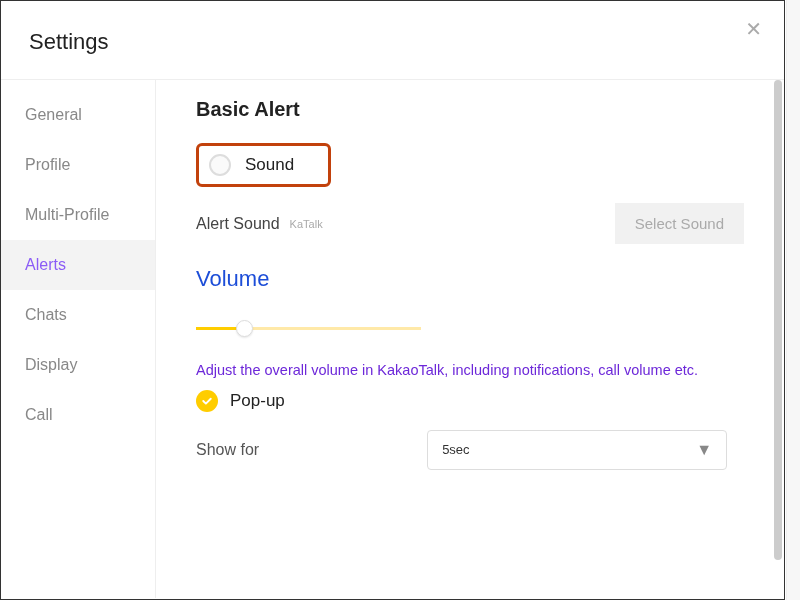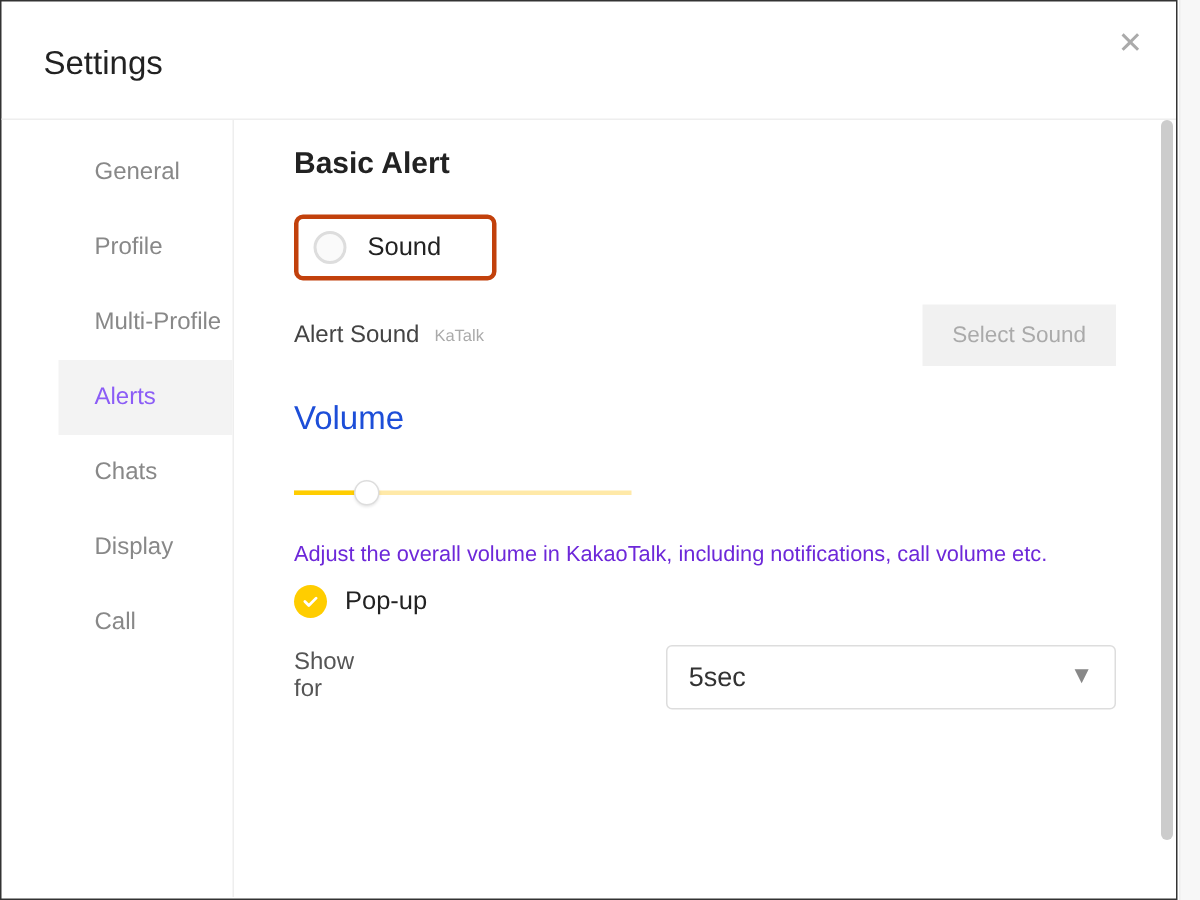--- a/index.html
+++ b/index.html
@@ -3,21 +3,21 @@
   <meta charset="utf-8">
   <style>
     * { box-sizing: border-box; margin: 0; padding: 0; font-family: -apple-system, BlinkMacSystemFont, "Segoe UI", Arial, sans-serif; }
     body { background: #fff; width: 800px; height: 600px; position: relative; overflow: hidden; }
     .window { border: 1px solid #333; width: 785px; height: 600px; position: relative; background: #fff; }
     .close-btn { position: absolute; top: 18px; right: 22px; font-size: 20px; color: #aaa; cursor: pointer; line-height: 1; }
     .header { padding: 28px 0 24px 28px; }
     .header-title { font-size: 22px; color: #222; font-weight: 400; }
     .divider { border-top: 1px solid #eee; width: 100%; }
     .content { display: flex; height: calc(100% - 80px); }
-    .sidebar { width: 155px; border-right: 1px solid #eee; padding-top: 10px; padding-left: 38px; }
+    .sidebar { width: 155px; border-right: 1px solid #eee; padding-top: 10px; }
     .sidebar-item { padding: 16px 0 16px 24px; font-size: 16px; color: #888; cursor: pointer; }
     .sidebar-item.active { background: #f3f3f3; color: #8b5cf6; font-weight: 400; }
     .main { flex: 1; padding: 18px 40px 0 40px; position: relative; overflow: hidden; }
     .scrollbar { position: absolute; right: 2px; top: 0; width: 8px; height: 480px; background: #ccc; border-radius: 4px; }
     .section-title { font-size: 20px; color: #222; margin-bottom: 22px; font-weight: 700; }
     .highlight-box { border: 3px solid #c2410c; border-radius: 6px; padding: 8px 34px 8px 10px; display: inline-flex; align-items: center; margin-bottom: 16px; }
     .toggle-off { width: 22px; height: 22px; border: 2px solid #ddd; border-radius: 50%; background: #fafafa; margin-right: 14px; }
     .toggle-on { width: 22px; height: 22px; border-radius: 50%; background: #ffcd00; display: flex; align-items: center; justify-content: center; margin-right: 12px; }
     .toggle-on svg { width: 12px; height: 12px; }
     .opt-label { font-size: 17px; color: #222; }
@@ -25,24 +25,24 @@
     .row-label { font-size: 16px; color: #444; }
     .row-value { font-size: 11px; color: #aaa; margin-left: 10px; }
     .select-sound-btn { margin-left: auto; background: #f1f1f1; color: #aaa; padding: 12px 20px; font-size: 15px; border: none; cursor: pointer; }
     .volume-title { font-size: 22px; color: #1d4ed8; margin-top: 10px; margin-bottom: 28px; font-weight: 400; }
     .slider { position: relative; width: 225px; height: 16px; margin-bottom: 24px; }
     .slider-track-bg { position: absolute; top: 7px; left: 0; width: 100%; height: 3px; background: #ffe9a8; }
     .slider-track-fill { position: absolute; top: 7px; left: 0; width: 48px; height: 3px; background: #ffcd00; }
     .slider-thumb { position: absolute; top: 0; left: 40px; width: 17px; height: 17px; border-radius: 50%; background: #fff; border: 1px solid #ddd; box-shadow: 0 1px 2px rgba(0,0,0,0.1); }
     .desc { font-size: 14.5px; color: #6d28d9; line-height: 1.5; margin-bottom: 8px; max-width: 530px; }
     .popup-row { display: flex; align-items: center; margin-bottom: 18px; }
-    .show-for-row { display: flex; align-items: center; gap: 17px; }
+    .show-for-row { display: flex; align-items: center; }
     .show-for-label { font-size: 16px; color: #555; }
     .dropdown { margin-left: 168px; display: flex; align-items: center; justify-content: space-between; border: 1px solid #ddd; border-radius: 4px; padding: 10px 14px; width: 300px; cursor: pointer; }
-    .dropdown-value { font-size: 18px; color: #333; }
+    .dropdown-value { font-size: 13px; color: #333; }
     .dropdown-arrow { color: #888; }
     .outer-scrollbar { position: absolute; right: 0; top: 0; width: 14px; height: 600px; background: #f7f7f7; border-left: 1px solid #eee; }
   </style>
 </head>
 <body>
 
 <div class="window">
   <div class="close-btn">✕</div>
   <div class="header">
     <div class="header-title">Settings</div>

